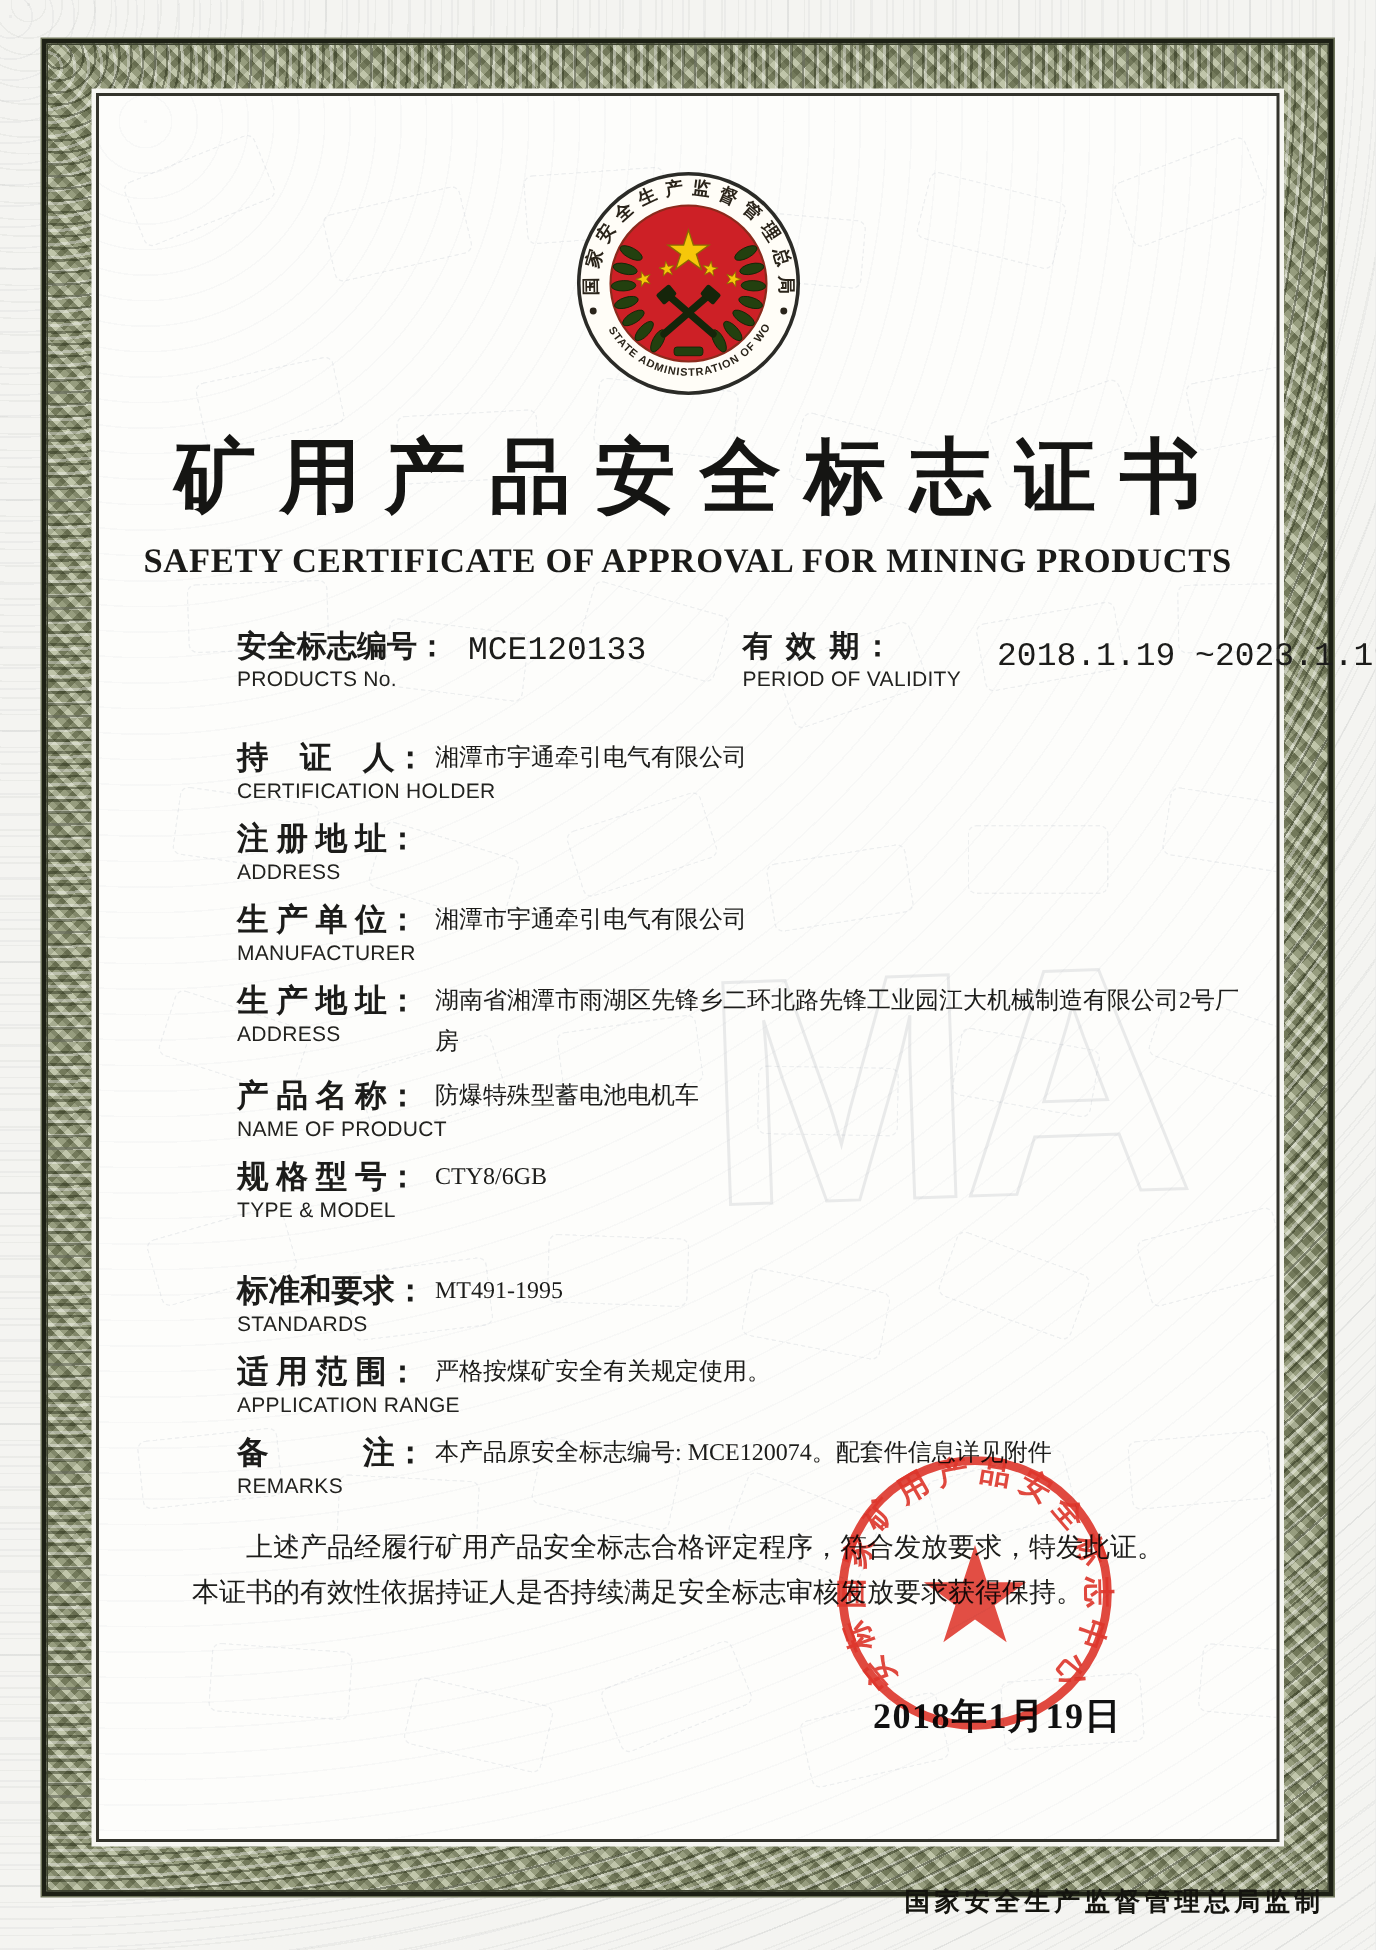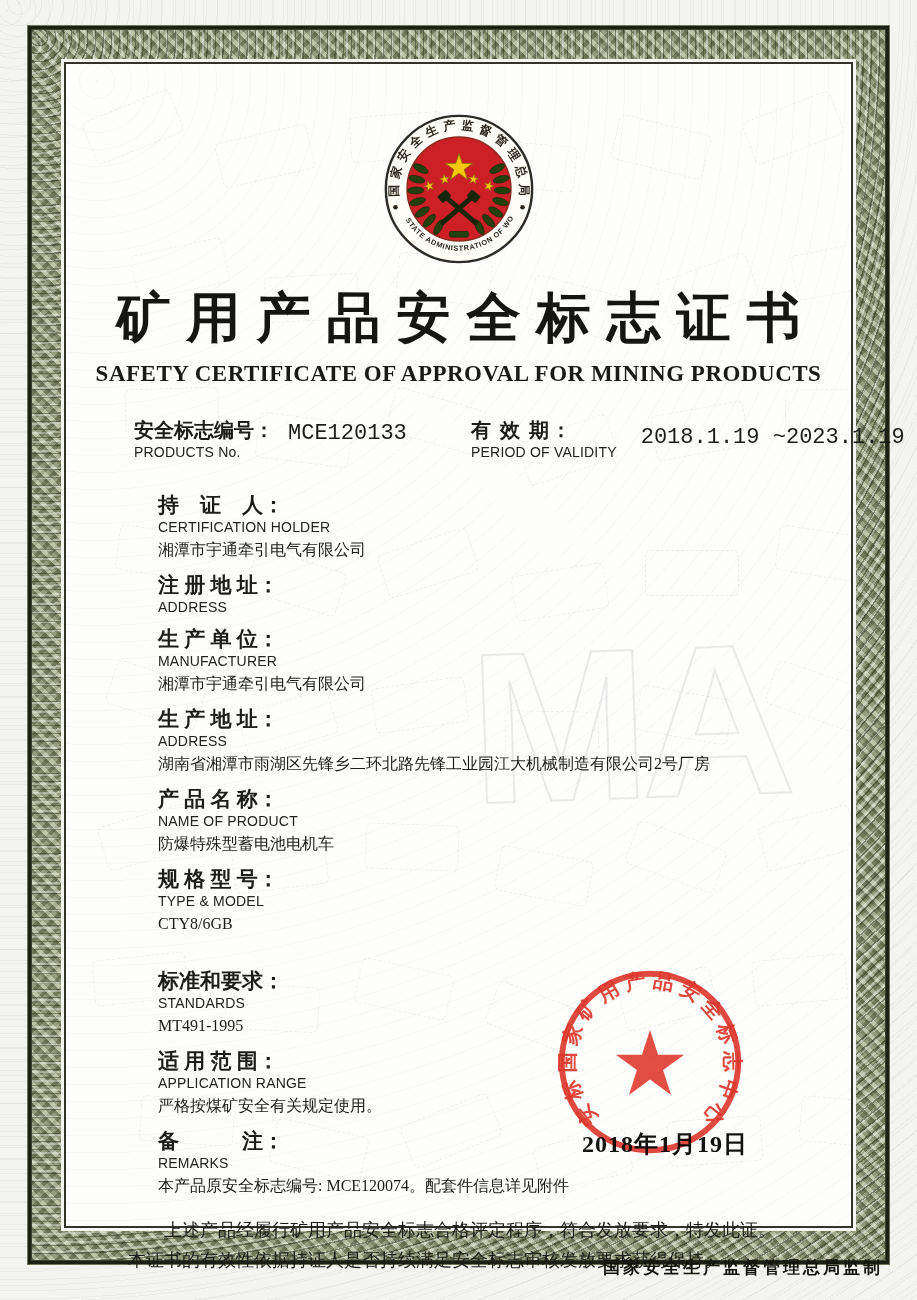--- a/index.html
+++ b/index.html
@@ -32,29 +32,29 @@
       #fdfdfb;
     border:2px solid #33332c;
     box-shadow:0 0 0 3px #f6f6f2;
   }
   .deco{position:absolute;left:66px;top:64px;right:66px;bottom:74px;overflow:hidden;z-index:0;}
   .deco .sec-rect{position:absolute;width:92px;height:44px;border:1.5px dashed #5a6a85;border-radius:6px;opacity:.09;}
   .content{position:absolute;left:66px;top:64px;width:785px;z-index:1;}
   .emblem-wrap{text-align:center;margin-top:48px;height:154px;}
   .title{margin-top:16px;text-align:center;font-size:54px;font-weight:bold;letter-spacing:16px;text-indent:16px;color:#151513;}
   .subtitle{margin-top:6px;text-align:center;font-size:23px;font-weight:bold;letter-spacing:.5px;color:#1a1a18;}
-  .approval-row{margin-top:30px;display:flex;align-items:flex-start;padding-left:68px;height:52px;}
+  .approval-row{margin-top:30px;display:flex;align-items:flex-start;padding-left:92px;height:52px;}
   .lbl-zh{font-size:20px;font-weight:bold;white-space:nowrap;}
   .lbl-en{font-size:14px;font-family:"Liberation Sans","DejaVu Sans",sans-serif;letter-spacing:.2px;color:#22221f;white-space:nowrap;}
   .ap-no-val{font-size:22px;font-family:"Liberation Mono","DejaVu Sans Mono",monospace;margin:4px 0 0 14px;min-width:150px;}
   .validity{margin-left:33px;}
   .validity .lbl-zh{letter-spacing:2px;}
   .validity-val{font-size:22px;font-family:"Liberation Mono","DejaVu Sans Mono",monospace;margin:8px 0 0 24px;white-space:nowrap;}
   .fields{margin-top:22px;padding-left:92px;padding-right:24px;}
-  .frow{display:flex;align-items:flex-start;margin-bottom:8px;min-height:46px;flex-direction:column;}
+  .frow{display:flex;align-items:flex-start;margin-bottom:8px;min-height:46px;}
   .frow.gap-before{margin-top:30px;}
   .fl{width:132px;flex:none;}
   .fl .lbl-zh{font-size:21px;}
   .fv{flex:1;font-size:16px;line-height:27px;padding-top:1px;}
   .statement{margin-top:16px;padding:0 4px 0 0;margin-left:2px;font-size:18px;line-height:30px;text-indent:2em;width:670px;margin-left:62px;width:665px;}
   .issued{position:absolute;left:437px;top:1072px;z-index:2;text-align:center;}
   .issued-zh{font-size:26px;font-weight:bold;letter-spacing:4px;}
   .issued-en{font-size:19px;letter-spacing:1px;margin-top:4px;}
   .seal{position:absolute;left:553px;top:965px;z-index:3;mix-blend-mode:multiply;opacity:.92;}
   .seal-date{position:absolute;left:582px;top:1128px;z-index:2;font-size:24px;letter-spacing:1px;font-weight:bold;color:#111;}

